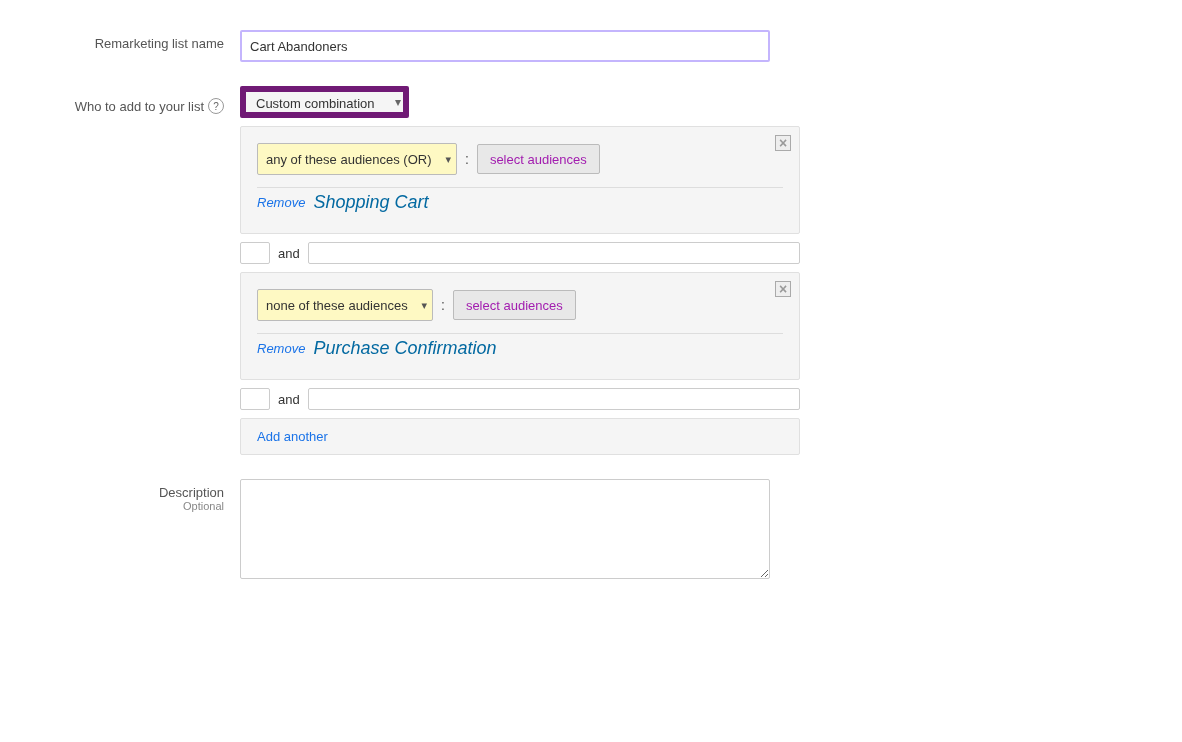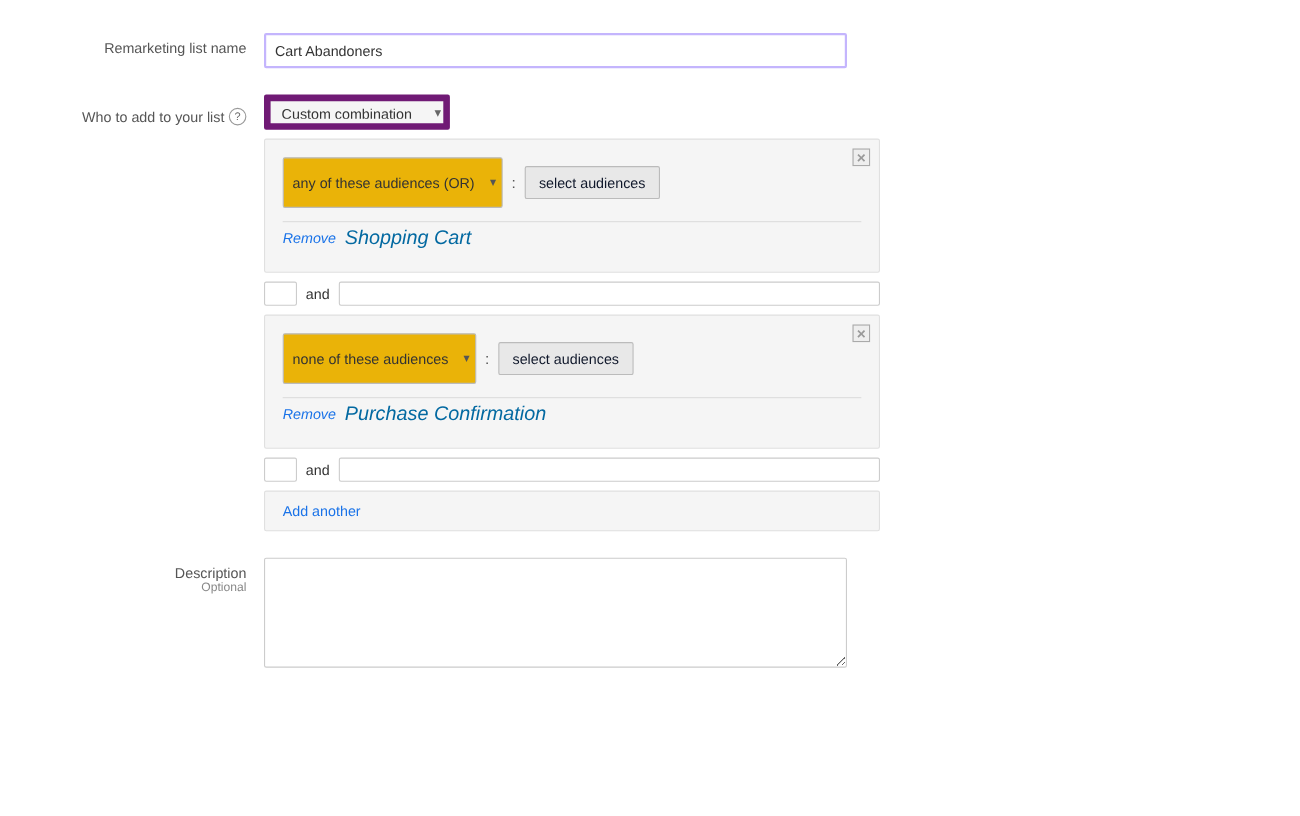--- a/index.html
+++ b/index.html
@@ -129,27 +129,27 @@
     }
 
     .audience-controls {
       display: flex;
       align-items: center;
       gap: 8px;
       margin-bottom: 12px;
     }
 
     .audience-type-select {
-      height: 46px;
+      height: 32px;
       border: 1px solid #bbb;
       border-radius: 2px;
       padding: 2px 24px 2px 8px;
       font-size: 13px;
       color: #333;
-      background: #eab308;
+      background: #fef9c3;
       appearance: none;
       -webkit-appearance: none;
       cursor: pointer;
       outline: none;
     }
 
     .audience-type-wrapper {
       position: relative;
       display: inline-block;
     }
@@ -169,21 +169,21 @@
       font-size: 14px;
       color: #555;
     }
 
     .select-audiences-btn {
       height: 30px;
       border: 1px solid #bbb;
       border-radius: 2px;
       padding: 2px 12px;
       font-size: 13px;
-      color: #0f172a;
+      color: #a21caf;
       background: #e8e8e8;
       cursor: pointer;
       outline: none;
     }
 
     .audience-entry {
       display: flex;
       align-items: center;
       gap: 8px;
       padding: 4px 0;

